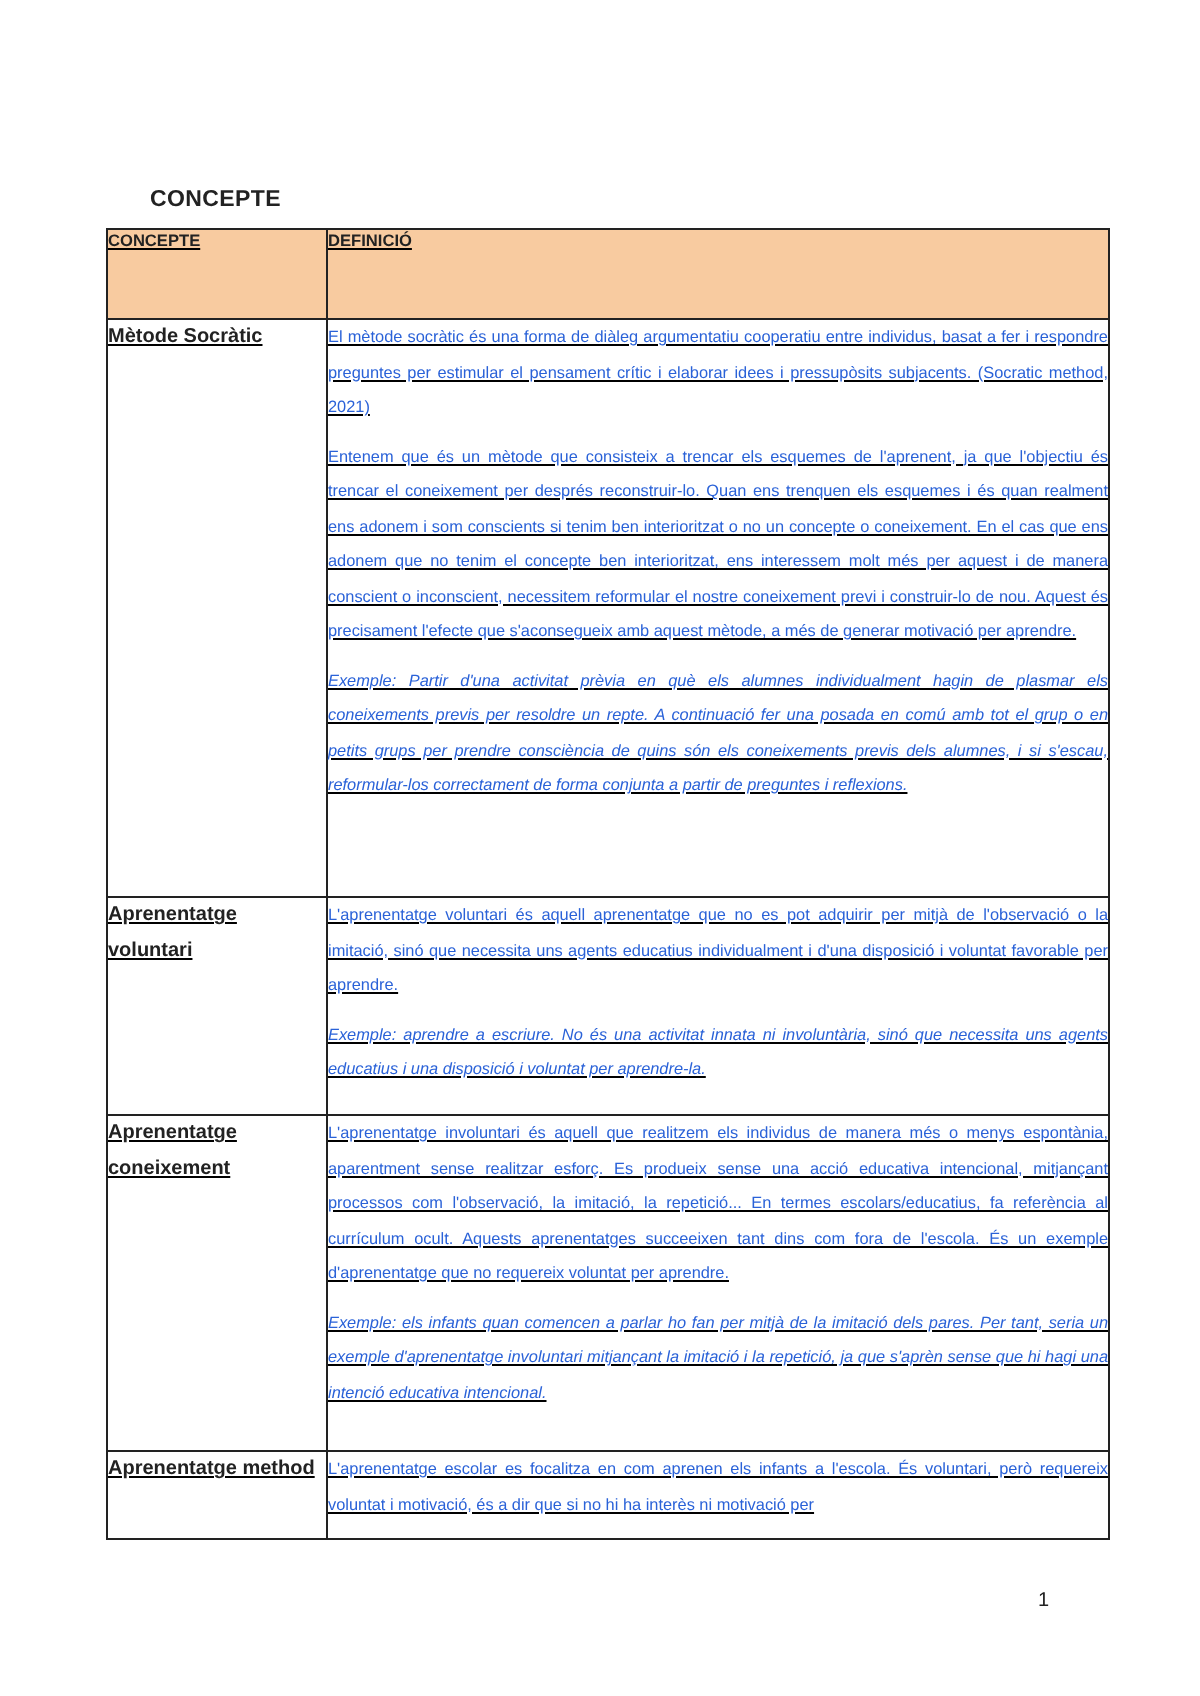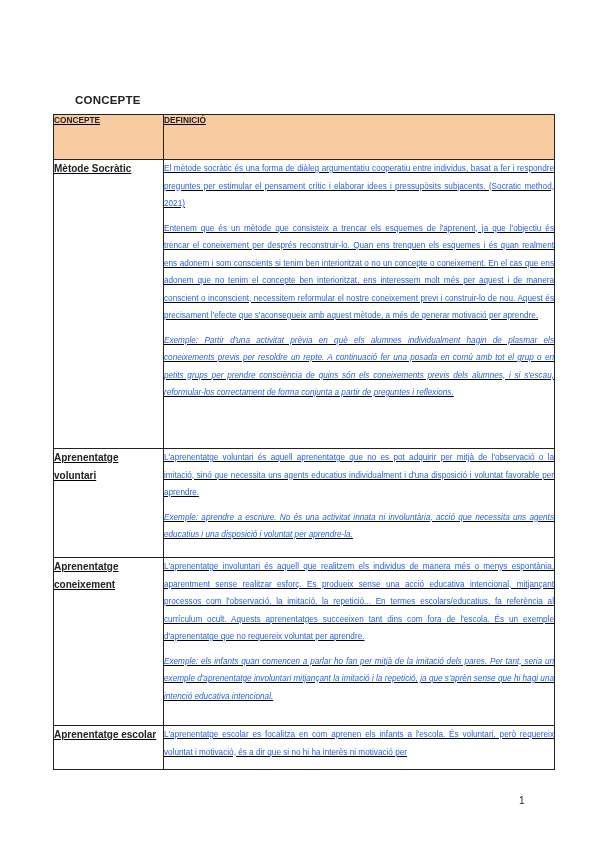--- a/index.html
+++ b/index.html
@@ -62,32 +62,32 @@
     <td class="def">
       <p>El mètode socràtic és una forma de diàleg argumentatiu cooperatiu entre individus, basat a fer i respondre preguntes per estimular el pensament crític i elaborar idees i pressupòsits subjacents. (Socratic method, 2021)</p>
       <p>Entenem que és un mètode que consisteix a trencar els esquemes de l'aprenent, ja que l'objectiu és trencar el coneixement per després reconstruir-lo. Quan ens trenquen els esquemes i és quan realment ens adonem i som conscients si tenim ben interioritzat o no un concepte o coneixement. En el cas que ens adonem que no tenim el concepte ben interioritzat, ens interessem molt més per aquest i de manera conscient o inconscient, necessitem reformular el nostre coneixement previ i construir-lo de nou. Aquest és precisament l'efecte que s'aconsegueix amb aquest mètode, a més de generar motivació per aprendre.</p>
       <p class="ex">Exemple: Partir d'una activitat prèvia en què els alumnes individualment hagin de plasmar els coneixements previs per resoldre un repte. A continuació fer una posada en comú amb tot el grup o en petits grups per prendre consciència de quins són els coneixements previs dels alumnes, i si s'escau, reformular-los correctament de forma conjunta a partir de preguntes i reflexions.</p>
     </td>
   </tr>
   <tr class="r2">
     <td class="concept">Aprenentatge voluntari</td>
     <td class="def">
       <p>L'aprenentatge voluntari és aquell aprenentatge que no es pot adquirir per mitjà de l'observació o la imitació, sinó que necessita uns agents educatius individualment i d'una disposició i voluntat favorable per aprendre.</p>
-      <p class="ex">Exemple: aprendre a escriure. No és una activitat innata ni involuntària, acció que necessita uns agents educatius i una disposició i voluntat per aprendre-la.</p>
+      <p class="ex">Exemple: aprendre a escriure. No és una activitat innata ni involuntària, sinó que necessita uns agents educatius i una disposició i voluntat per aprendre-la.</p>
     </td>
   </tr>
   <tr class="r3">
     <td class="concept">Aprenentatge coneixement</td>
     <td class="def">
       <p>L'aprenentatge involuntari és aquell que realitzem els individus de manera més o menys espontània, aparentment sense realitzar esforç. Es produeix sense una acció educativa intencional, mitjançant processos com l'observació, la imitació, la repetició... En termes escolars/educatius, fa referència al currículum ocult. Aquests aprenentatges succeeixen tant dins com fora de l'escola. És un exemple d'aprenentatge que no requereix voluntat per aprendre.</p>
       <p class="ex">Exemple: els infants quan comencen a parlar ho fan per mitjà de la imitació dels pares. Per tant, seria un exemple d'aprenentatge involuntari mitjançant la imitació i la repetició, ja que s'aprèn sense que hi hagi una intenció educativa intencional.</p>
     </td>
   </tr>
   <tr class="r4">
-    <td class="concept">Aprenentatge escolar</td>
+    <td class="concept">Aprenentatge method</td>
     <td class="def">
       <p>L'aprenentatge escolar es focalitza en com aprenen els infants a l'escola. És voluntari, però requereix voluntat i motivació, és a dir que si no hi ha interès ni motivació per</p>
     </td>
   </tr>
 </tbody>
   </table>
 
 <div class="pagenum">1</div>
 
 </body></html>

